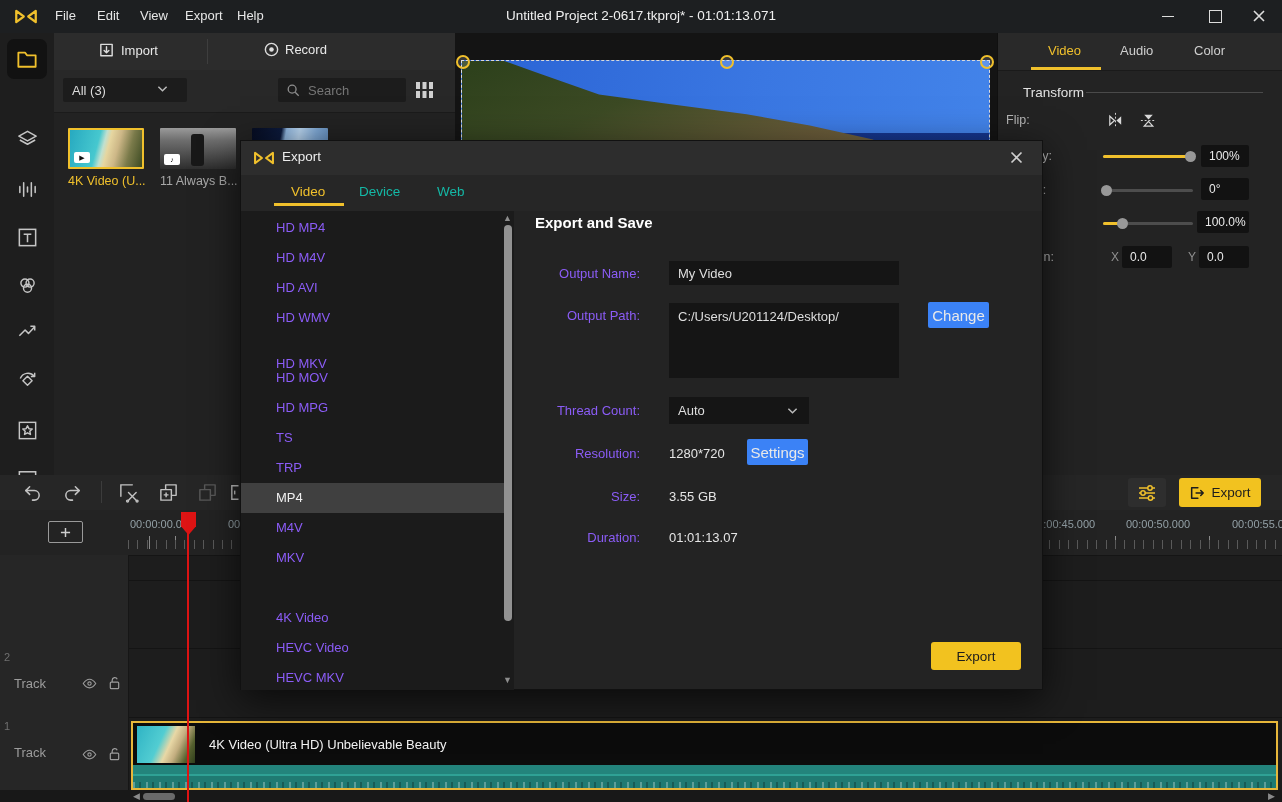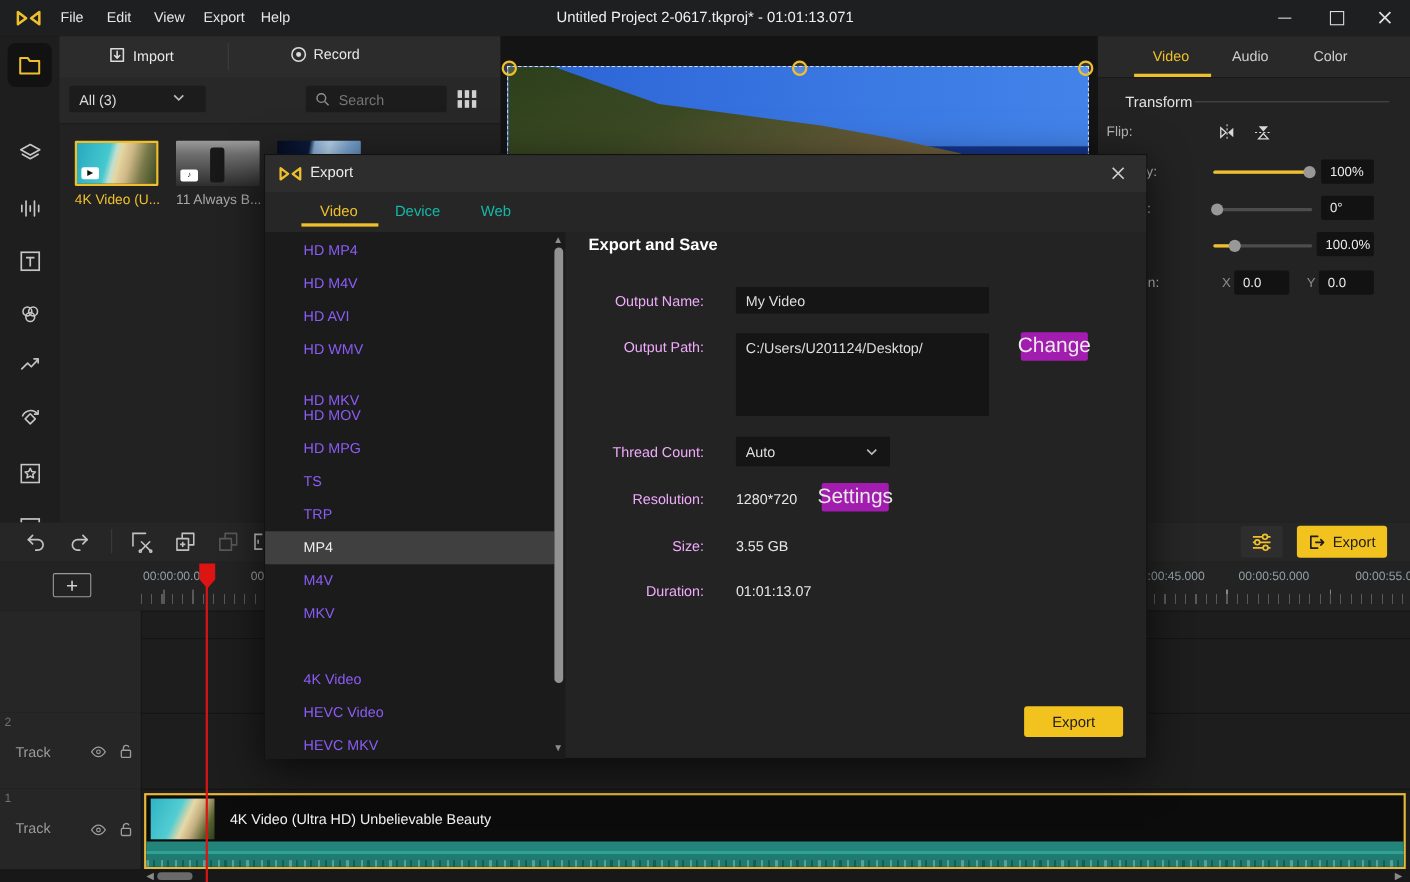--- a/index.html
+++ b/index.html
@@ -89,24 +89,24 @@
   .dtabs{position:absolute;left:0;top:34px;width:100%;height:36px;background:#262626}
   .dtab{position:absolute;top:9px;font-size:13.5px;color:#14b8a6}
   .dtab.on{color:#f0c02c}
   .dunder{position:absolute;left:33px;top:62px;width:70px;height:3px;background:#f0c02c}
   .dlist{position:absolute;left:0;top:70px;width:273px;height:479px;background:#1b1b1b}
   .fmt{position:absolute;left:0;width:263px;height:30px;line-height:30px;padding-left:35px;
        box-sizing:border-box;color:#8b5cf6;font-size:13px}
   .fmt.sel{background:#404040;color:#efefef}
   .dsb-thumb{position:absolute;left:263px;top:84px;width:8px;height:396px;background:#929292;border-radius:4px}
   .dsb-arrow{position:absolute;left:262px;color:#8d8d8d;font-size:9px}
-  .dform-label{position:absolute;left:239px;width:160px;text-align:right;color:#f0abfc;font-size:13px}
+  .dform-label{position:absolute;left:239px;width:160px;text-align:right;color:#8b5cf6;font-size:13px}
   .dfield{position:absolute;background:#151515;border:none;color:#dedede;font-size:13px;
           font-family:"Liberation Sans",sans-serif;box-sizing:border-box}
-  .dbtn{position:absolute;background:#a21caf;color:#e9e9e9;font-size:19px;border-radius:2px;
+  .dbtn{position:absolute;background:#3b82f6;color:#e9e9e9;font-size:15px;border-radius:2px;
         display:flex;align-items:center;justify-content:center}
   .dval{position:absolute;color:#e5e5e5;font-size:13px}
   .ybtn{background:#f2c21f;color:#1d1d1d;border-radius:3px;display:flex;align-items:center;justify-content:center;font-size:13.5px}
 </style>
 </head>
 <body>
 
 <div class="app">
 
   <div class="titlebar">

